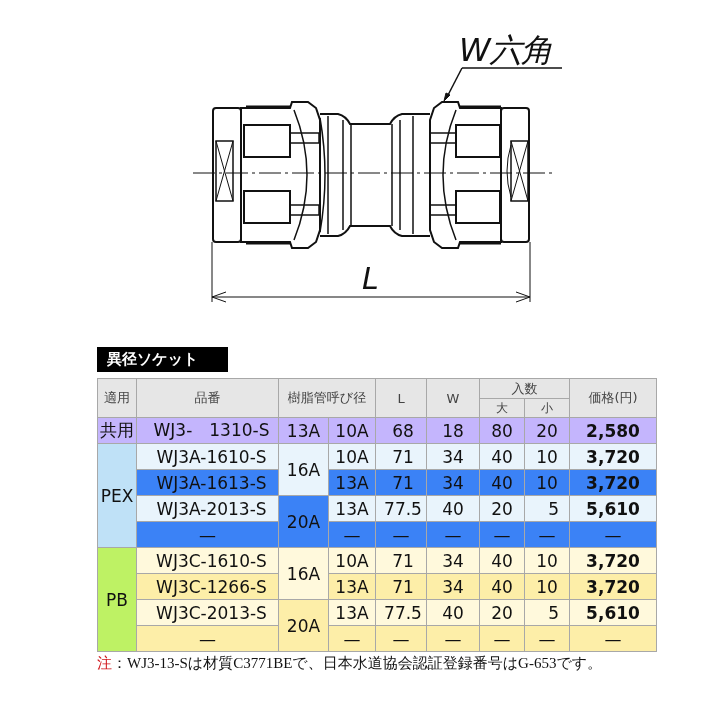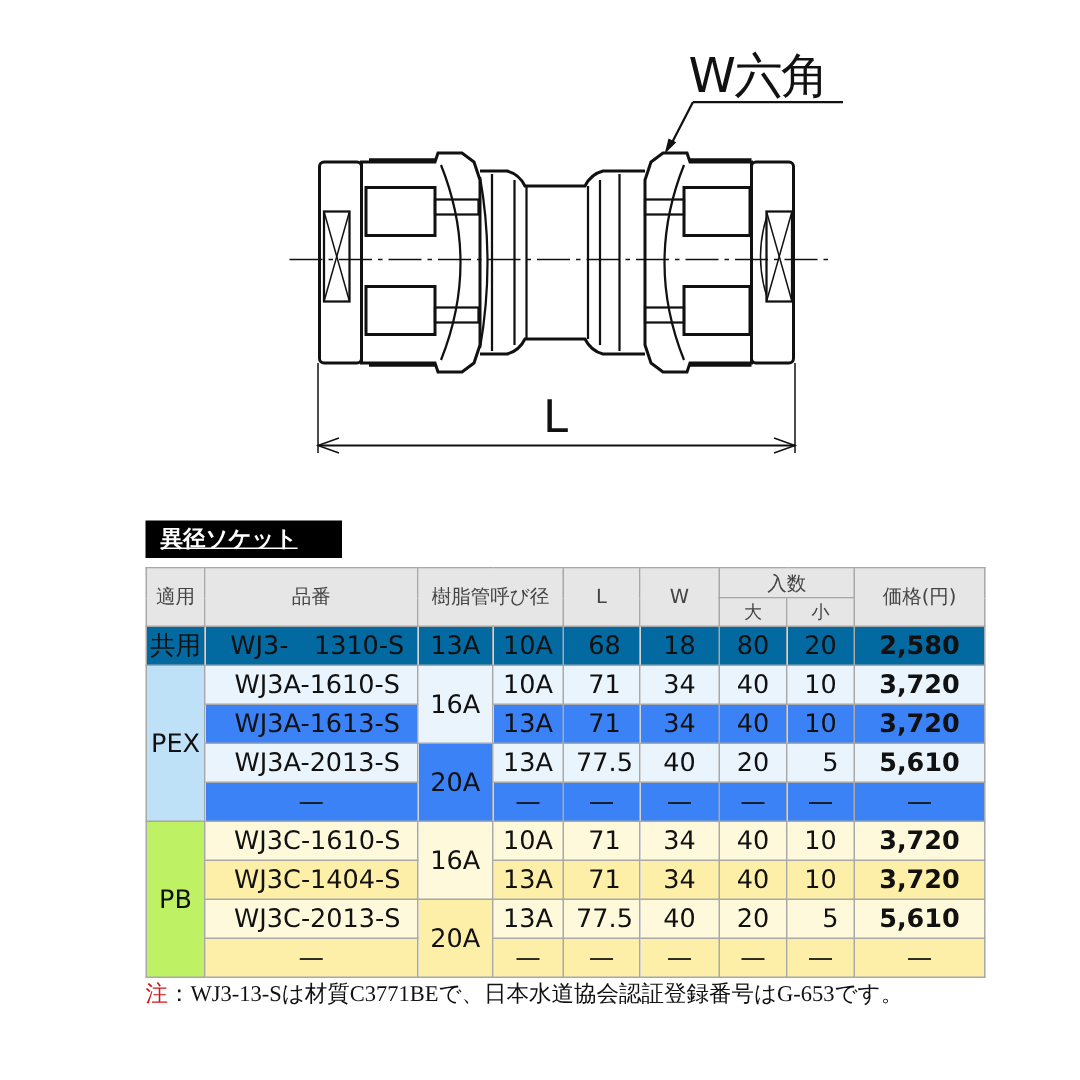--- a/index.html
+++ b/index.html
@@ -1,39 +1,39 @@
 <!DOCTYPE html>
 <html><head>
 <meta charset="utf-8">
 <style>
   html, body { margin:0; padding:0; background:#ffffff; }
   body { width:720px; height:720px; position:relative; overflow:hidden;
          font-family: "DejaVu Sans", "Liberation Sans", sans-serif; color:#1a1a1a; }
-  .drawing { position:absolute; left:0; top:0; width:720px; height:330px; }
+  .drawing { position:absolute; left:0; top:0; width:720px; height:330px;font-style:italic; }
   .drawing svg { position:absolute; left:0; top:0; }
   .w-label { position:absolute; left:459px; top:30px; font-size:32px; letter-spacing:-1px; color:#111; line-height:40px; }
   .l-label { position:absolute; left:362px; top:262px; font-size:30px; color:#111; line-height:34px; }
 
   .title-box { position:absolute; left:97px; top:347px; width:131px; height:25px; background:#000; color:#fff;
-               font-weight:bold; font-size:15px; line-height:25px; padding-left:10px; box-sizing:border-box;text-decoration:underline; }
+               font-weight:bold; font-size:15px; line-height:25px; padding-left:10px; box-sizing:border-box; }
 
   table.spec { position:absolute; left:97px; top:378px; border-collapse:collapse; table-layout:fixed;border-radius:15px; }
   table.spec td, table.spec th { border:1px solid #a8a8a8; padding:0; text-align:center; vertical-align:middle;
       font-weight:normal; white-space:nowrap; overflow:hidden; }
   table.spec th { background:#e6e6e6; color:#444; font-size:13px; }
   table.spec td { font-size:17px; color:#111; }
   .hdr-row1 th { height:19px; }
   .hdr-row2 th { height:18px; }
   .hdr-sub { font-size:12px !important; }
   td.model { text-align:right; padding-left:8px !important; }
   td.price { font-weight:bold !important; }
   td.left { text-align:center; padding-left:4px !important; }
   td.right { text-align:right !important; padding-right:10px !important; }
   tr.r { height:26px; }
-  .common td { background:#0369a1; }
+  .common td { background:#c4b5fd; }
   .pex-l { background:#e9f4fc; }
   .pex-d { background:#3b82f6; }
   .pex-grp { background:#bfe1f7; }
   .pb-l { background:#fff9dc; }
   .pb-d { background:#fdeea8; }
   .pb-grp { background:#bef264; }
 
   .note { position:absolute; left:97px; top:652px; font-size:15px; color:#111; line-height:22px; white-space:nowrap;font-family:Liberation Serif, serif; }
   .note .mark { color:#d0161b; }
 </style>
@@ -184,21 +184,21 @@
     <td class="model">WJ3C-1610-S</td>
     <td rowspan="2" class="pb-l">16A</td>
     <td>10A</td>
     <td class="left">71</td>
     <td>34</td>
     <td>40</td>
     <td>10</td>
     <td class="price">3,720</td>
   </tr>
   <tr class="r pb-d">
-    <td class="model">WJ3C-1404-S</td>
+    <td class="model">WJ3C-1266-S</td>
     <td>13A</td>
     <td class="left">71</td>
     <td>34</td>
     <td>40</td>
     <td>10</td>
     <td class="price">3,720</td>
   </tr>
   <tr class="r pb-l">
     <td class="model">WJ3C-2013-S</td>
     <td rowspan="2" class="pb-d">20A</td>

